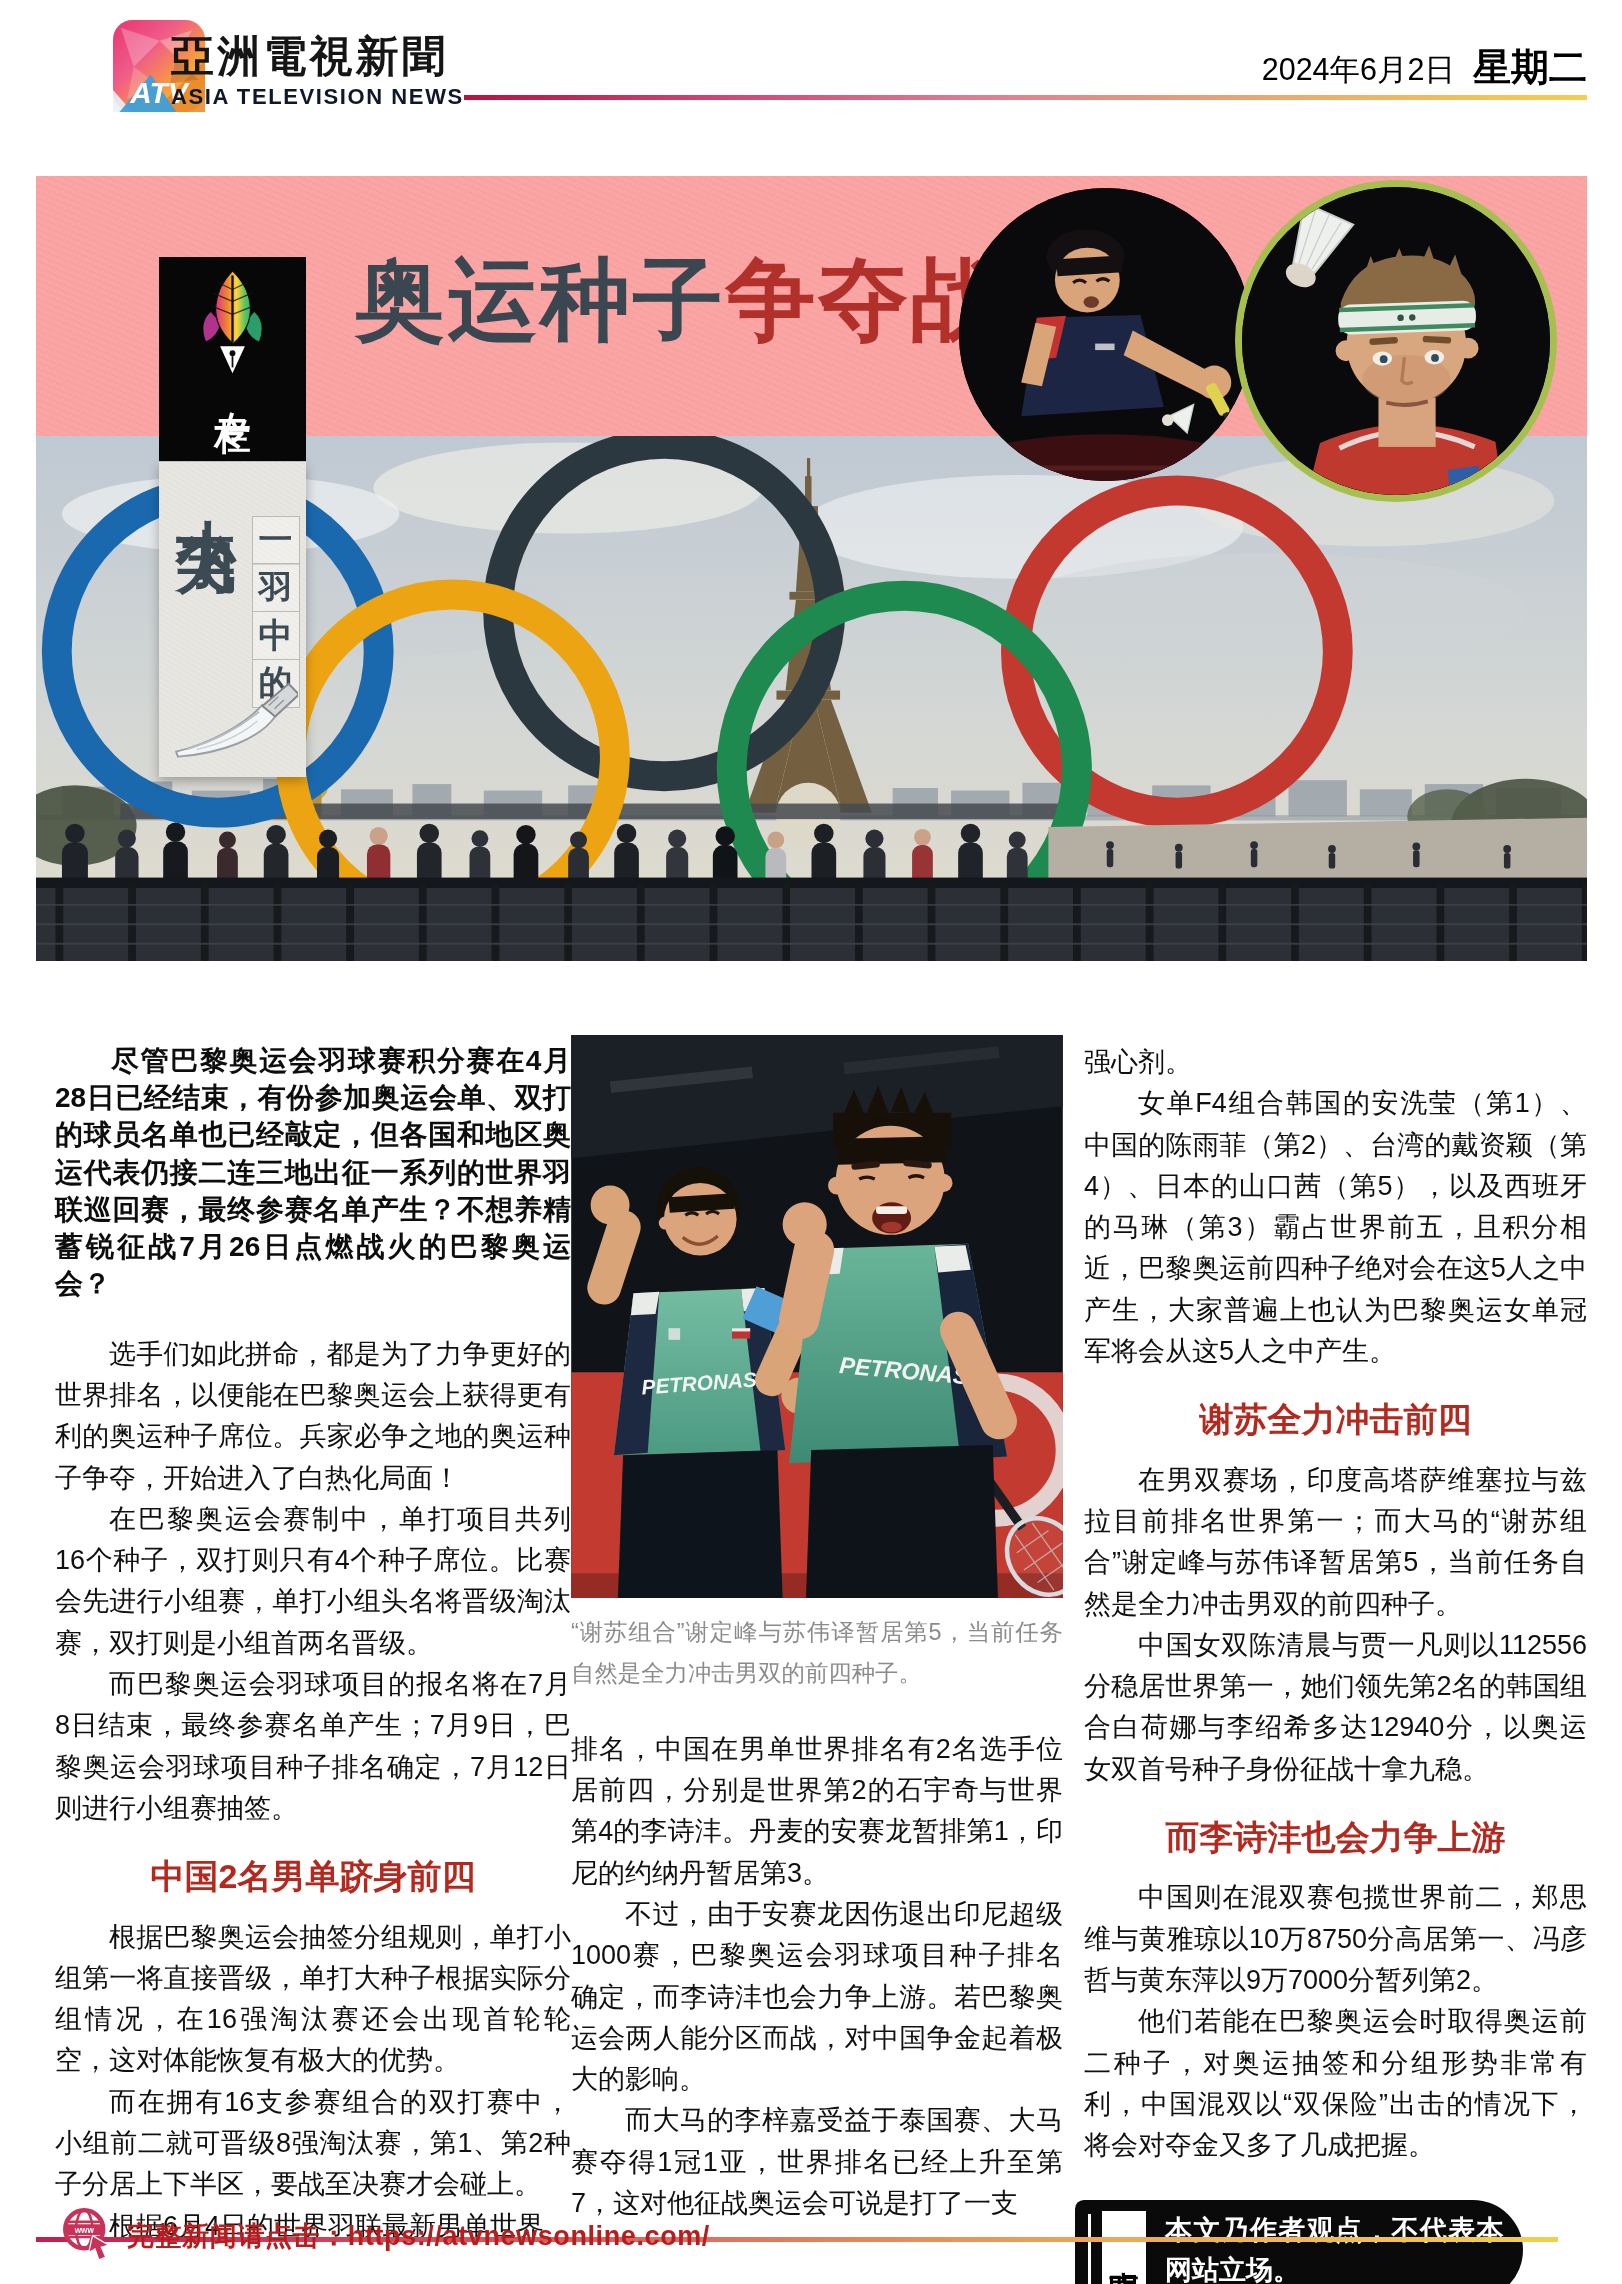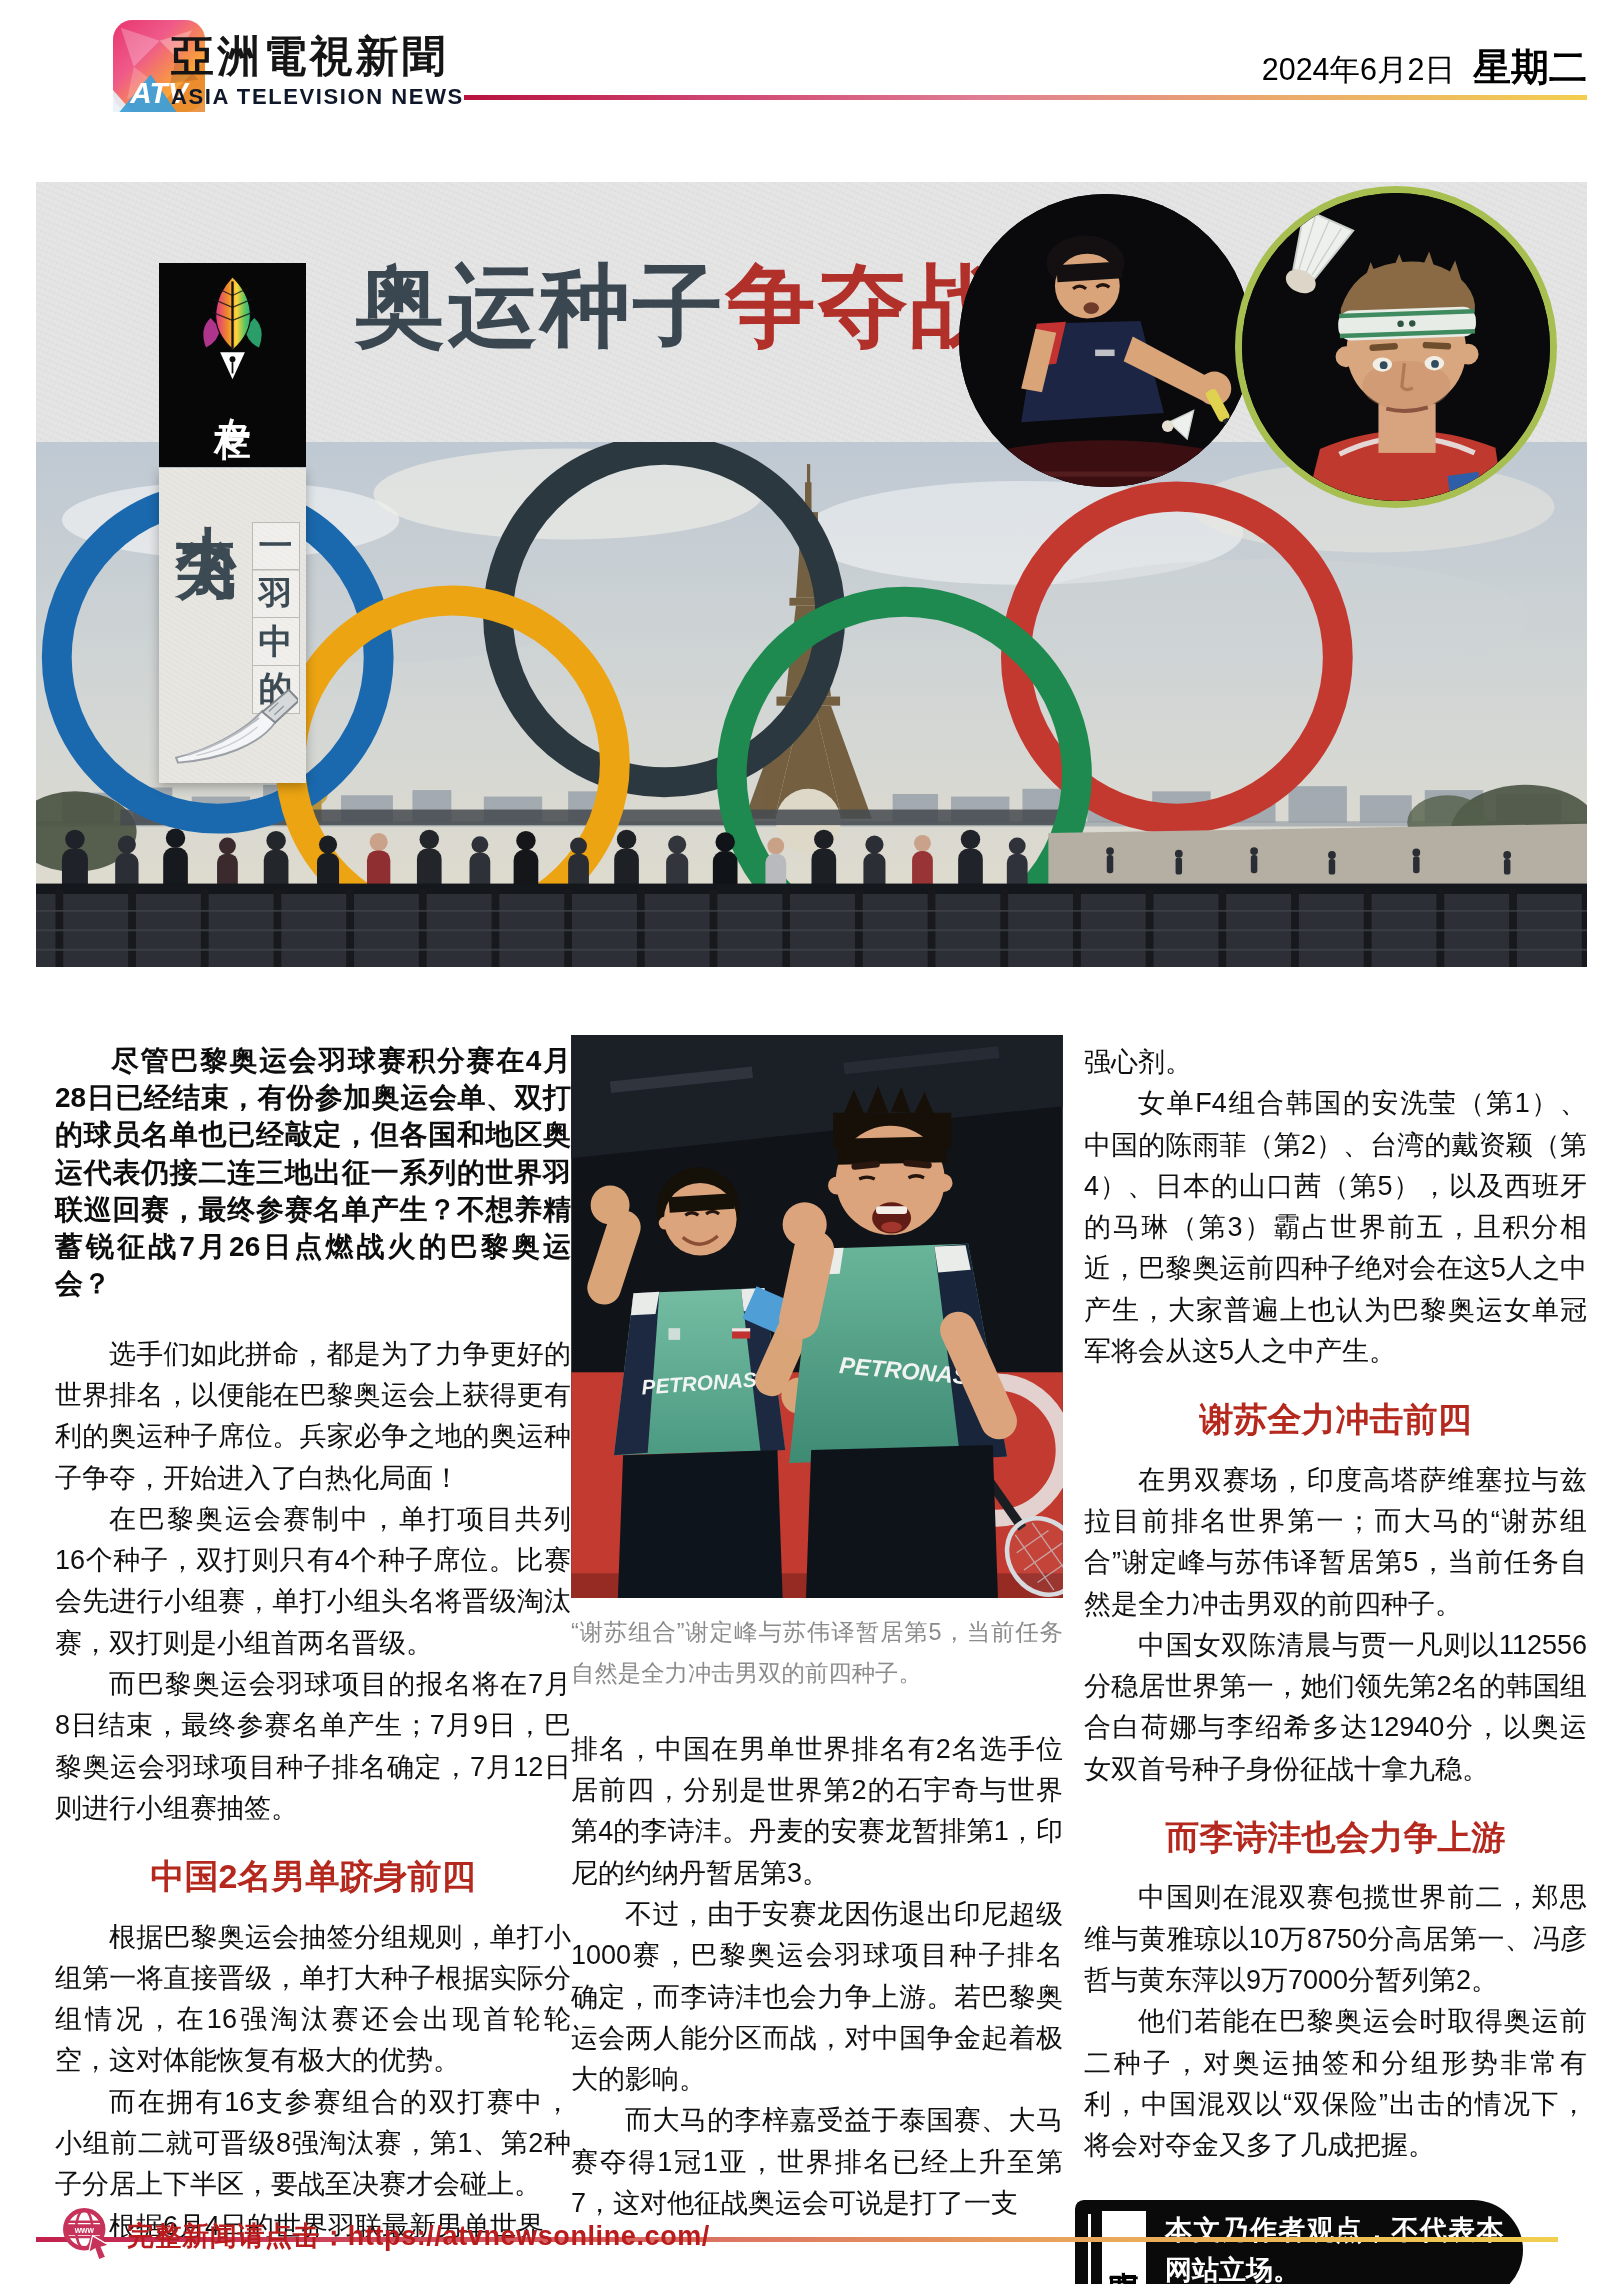--- a/index.html
+++ b/index.html
@@ -12,21 +12,21 @@
   .brand{left:171px;top:35px;}
   .brand-cn{font-size:43px;font-weight:800;color:#151515;letter-spacing:3.2px;line-height:1;}
   .brand-en{font-size:22px;font-weight:700;color:#0f172a;letter-spacing:1.6px;margin-top:7.8px;line-height:1;}
   .header-line{left:464px;top:95px;width:1123px;height:5.2px;
      background:linear-gradient(90deg,#b8123f 0%,#cf4470 22%,#df7d93 46%,#eaa96e 72%,#f2cf4e 100%);}
   .dateblock{right:36px;top:42px;display:flex;align-items:baseline;gap:18px;}
   .date{font-size:30.5px;font-weight:500;color:#000;}
   .weekday{font-size:38px;font-weight:800;color:#000;}
 
   
-  .hero{left:36px;top:182px;width:1551px;height:785px;background:#e5e5e5;overflow:hidden;}
+  .hero{left:36px;top:176px;width:1551px;height:785px;background:#fca5a5;overflow:hidden;}
   .hero:before{content:"";position:absolute;inset:0;pointer-events:none;
      background:repeating-linear-gradient(23deg,rgba(0,0,0,.018) 0 1.9px,transparent 1.9px 5.8px),
                 repeating-linear-gradient(-67deg,rgba(120,110,90,.02) 0 1.3px,transparent 1.3px 4.5px);}
   .hero-photo{position:absolute;left:0;top:260px;width:1551px;height:526px;}
   .headline{position:absolute;left:319px;top:77px;font-size:90px;font-weight:900;
      letter-spacing:2.6px;color:#3a4650;line-height:1.05;white-space:nowrap;}
   .headline .red{color:#b1302a;}
   .badge{position:absolute;left:123px;top:81px;width:147px;height:204px;background:#070707;
      display:flex;flex-direction:column;align-items:center;z-index:4;}
   .badge-label{writing-mode:vertical-rl;font-size:36px;font-weight:700;color:#fff;

